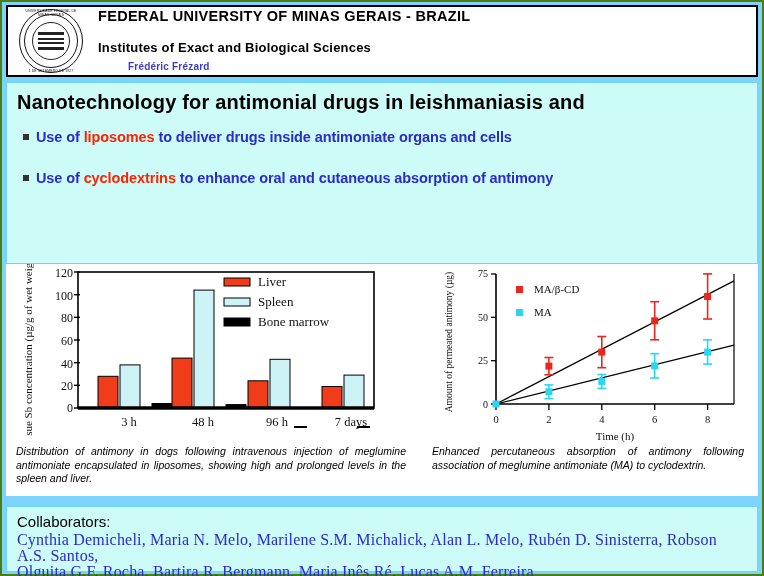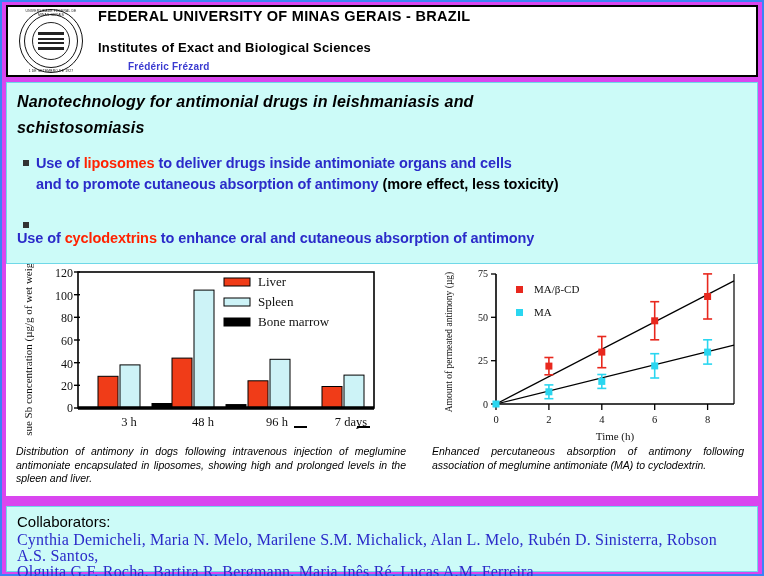--- a/index.html
+++ b/index.html
@@ -1,17 +1,17 @@
 <!DOCTYPE html>
 <html><head>
 <meta charset="utf-8">
 <style>
   html,body{margin:0;padding:0;background:#ffffff;}
   body{width:764px;height:576px;font-family:"Liberation Sans",sans-serif;overflow:hidden;}
-  #slide{position:relative;width:764px;height:576px;background:#d946ef;box-sizing:border-box;border:2px solid #3b82f6;}
+  #slide{position:relative;width:764px;height:576px;background:#7dd3fc;box-sizing:border-box;border:2px solid #4d7c0f;}
 
   
   #header{position:absolute;left:4px;top:3px;width:752px;height:72px;background:#ffffff;
           border:2px solid #000000;box-sizing:border-box;display:flex;align-items:center;}
   #logo-wrap{width:86px;height:68px;display:flex;align-items:center;justify-content:center;flex:0 0 auto;}
   .seal{width:62px;height:62px;border-radius:50%;border:1.6px solid #111;position:relative;background:#fff;}
   .seal:before{content:"";position:absolute;left:4px;top:4px;right:4px;bottom:4px;border-radius:50%;border:1.2px solid #111;}
   .seal-in{position:absolute;left:12px;top:12px;right:12px;bottom:12px;border-radius:50%;border:1px solid #222;
            display:flex;align-items:center;justify-content:center;}
   .seal-bldg{width:26px;height:18px;background:
@@ -22,31 +22,31 @@
   .seal-txt{position:absolute;left:0;right:0;top:-1px;text-align:center;font-size:3.3px;letter-spacing:.2px;color:#111;}
   .seal-txt.b{top:auto;bottom:-1px;}
   #header-text{flex:1 1 auto;padding-left:4px;}
   .hl1{font-size:14.5px;font-weight:bold;color:#000;letter-spacing:.3px;line-height:19px;}
   .hl2{font-size:13px;font-weight:bold;color:#000;letter-spacing:.2px;line-height:19px;margin-top:12px;}
   .hl3{font-size:10px;font-weight:bold;color:#3a3ad0;letter-spacing:.2px;line-height:19px;padding-left:30px;}
 
   
   #body-panel{position:absolute;left:4px;top:80px;width:752px;height:182px;background:#ccfbf8;
               border:1px solid #6fd8e8;box-sizing:border-box;padding:6px 10px 0 10px;}
-  #title{font-size:16px;font-weight:bold;font-style:italic;color:#000;line-height:26px;
+  #title{font-size:20px;font-weight:bold;color:#000;line-height:26px;
          letter-spacing:.2px;text-align:justify;}
   #title .ln2{display:block;text-align:left;}
   .bullets{margin-top:12px;}
   .bullet-row{display:flex;align-items:flex-start;margin-bottom:2px;}
   .bsq{flex:0 0 auto;width:6px;height:6px;background:#333;margin:7px 7px 0 6px;}
   .btext{font-size:14.5px;font-weight:bold;color:#2b2bc9;line-height:21px;letter-spacing:-.1px;}
   .btext .hi{color:#ff2200;}
   .btext .blk{color:#000;}
   .btext .ln{display:block;}
-  .bullet-row.second{margin-top:20px;flex-direction:column;}
+  .bullet-row.second{margin-top:20px;}
 
   
   #figs{position:absolute;left:4px;top:262px;width:752px;height:232px;background:#ffffff;}
   .fig{position:absolute;top:0;}
   #fig-left{left:6px;width:378px;}
   #fig-right{left:428px;width:330px;}
 
   .cap{font-size:10.5px;font-style:italic;color:#000;line-height:13.5px;text-align:justify;}
   #cap-left{position:absolute;left:14px;top:443px;width:390px;}
   #cap-right{position:absolute;left:430px;top:443px;width:312px;}
@@ -78,29 +78,27 @@
     <div id="header-text">
       <div class="hl1">FEDERAL UNIVERSITY OF MINAS GERAIS - BRAZIL</div>
       <div class="hl2">Institutes of Exact and Biological Sciences</div>
       <div class="hl3">Frédéric Frézard</div>
     </div>
   </div>
 
   <div id="body-panel">
     <div id="title">
       <span>Nanotechnology for antimonial drugs in leishmaniasis and</span>
-      <span class="ln2">schistosomiasis</span>
     </div>
 
     <div class="bullets">
       <div class="bullet-row">
         <div class="bsq"></div>
         <div class="btext">
           <span class="ln"><span>Use of </span><span class="hi">liposomes</span><span> to deliver drugs inside antimoniate organs and cells</span></span>
-          <span class="ln"><span>and to promote cutaneous absorption of antimony </span><span class="blk">(more effect, less toxicity)</span></span>
         </div>
       </div>
 
       <div class="bullet-row second">
         <div class="bsq"></div>
         <div class="btext">
           <span class="ln"><span>Use of </span><span class="hi">cyclodextrins</span><span> to enhance oral and cutaneous absorption of antimony</span></span>
         </div>
       </div>
     </div>

